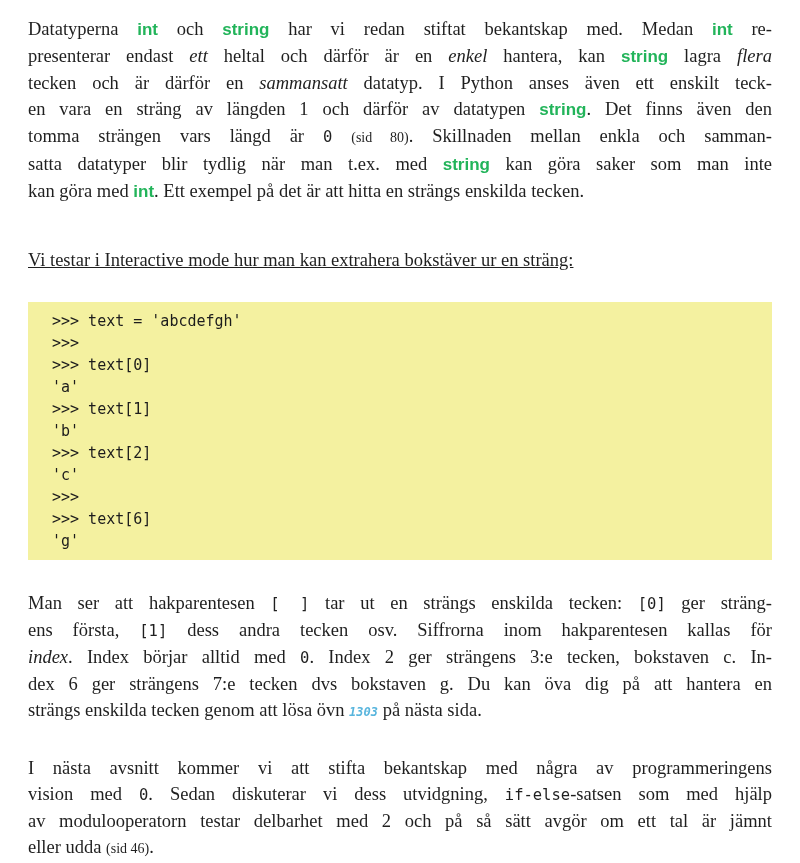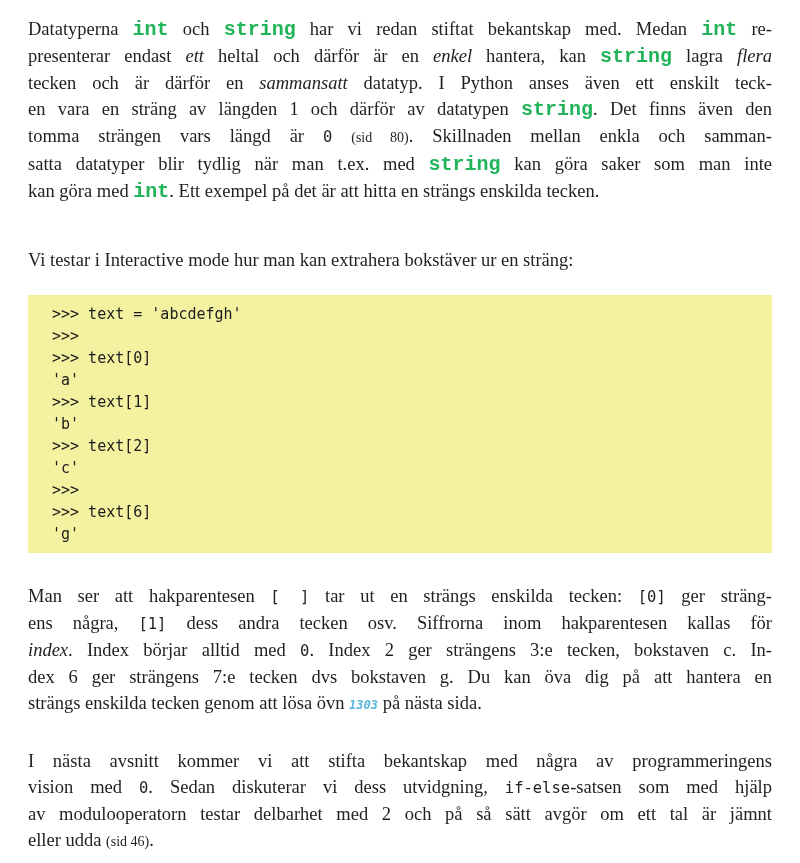--- a/index.html
+++ b/index.html
@@ -17,39 +17,39 @@
     overflow: hidden;
     padding: 16px 28px 20px 28px;
     font-family: "Liberation Serif", serif;
     font-size: 18.5px;
     line-height: 26px;
     color: var(--ink);
     background: var(--paper);
   }
   .para { margin: 0; }
   .para.mb-large { margin-bottom: 42px; }
-  .para.mb-small { margin-bottom: 22px; }
+  .para.mb-small { margin-bottom: 29px; text-decoration: underline; }
   .para.mb-mid   { margin-bottom: 30px; }
   .line {
     text-align: justify;
     text-align-last: justify;
     -moz-text-align-last: justify;
     white-space: normal;
   }
   .line.last {
     text-align-last: auto;
     -moz-text-align-last: auto;
   }
   .seg-p { }
   .seg-i { font-style: italic; }
   .seg-g {
-    font-family: Liberation Mono, monospace;
+    font-family: Liberation Sans, sans-serif;
     font-weight: bold;
     color: var(--green);
-    font-size: 20px;
+    font-size: 17px;
   }
   .seg-m {
     font-family: "DejaVu Sans Mono", monospace;
     font-size: 15.5px;
   }
   .seg-b {
     font-family: "DejaVu Sans Mono", monospace;
     font-weight: bold;
     color: var(--blue);
     font-size: 12px;
@@ -100,21 +100,21 @@
       <div class="code-line">'b'</div>
       <div class="code-line">&gt;&gt;&gt; text[2]</div>
       <div class="code-line">'c'</div>
       <div class="code-line">&gt;&gt;&gt;</div>
       <div class="code-line">&gt;&gt;&gt; text[6]</div>
       <div class="code-line">'g'</div>
     </div>
 
   <div class="para mb-mid">
       <div class="line"><span class="seg-p">Man ser att hakparentesen </span><span class="seg-m">[ ]</span><span class="seg-p"> tar ut en strängs enskilda tecken: </span><span class="seg-m">[0]</span><span class="seg-p"> ger sträng-</span></div>
-      <div class="line"><span class="seg-p">ens några, </span><span class="seg-m">[1]</span><span class="seg-p"> dess andra tecken osv. Siffrorna inom hakparentesen kallas för</span></div>
+      <div class="line"><span class="seg-p">ens första, </span><span class="seg-m">[1]</span><span class="seg-p"> dess andra tecken osv. Siffrorna inom hakparentesen kallas för</span></div>
       <div class="line"><span class="seg-i">index</span><span class="seg-p">. Index börjar alltid med </span><span class="seg-m">0</span><span class="seg-p">. Index 2 ger strängens 3:e tecken, bokstaven c. In-</span></div>
       <div class="line"><span class="seg-p">dex 6 ger strängens 7:e tecken dvs bokstaven g. Du kan öva dig på att hantera en</span></div>
       <div class="line last"><span class="seg-p">strängs enskilda tecken genom att lösa övn </span><span class="seg-b">1303</span><span class="seg-p"> på nästa sida.</span></div>
     </div>
 
   <div class="para">
       <div class="line"><span class="seg-p">I nästa avsnitt kommer vi att stifta bekantskap med några av programmeringens</span></div>
       <div class="line"><span class="seg-p">vision med </span><span class="seg-m">0</span><span class="seg-p">. Sedan diskuterar vi dess utvidgning, </span><span class="seg-m">if-else</span><span class="seg-p">-satsen som med hjälp</span></div>
       <div class="line"><span class="seg-p">av modulooperatorn testar delbarhet med 2 och på så sätt avgör om ett tal är jämnt</span></div>
       <div class="line last"><span class="seg-p">eller udda </span><span class="seg-s">(sid 46)</span><span class="seg-p">.</span></div>

